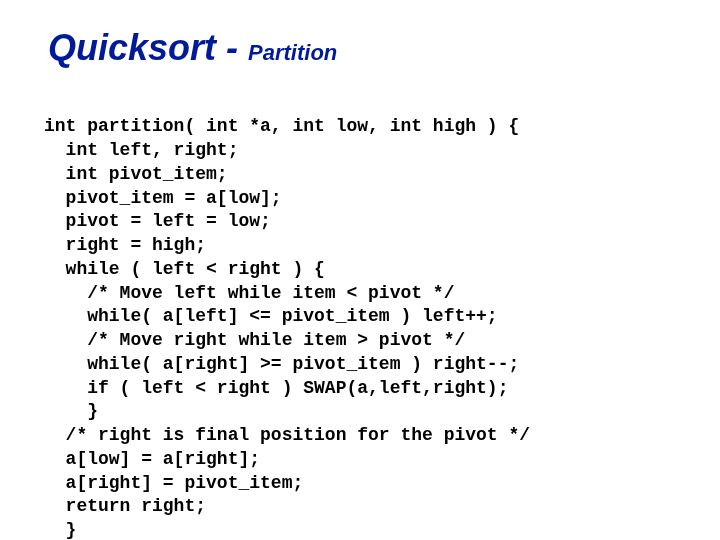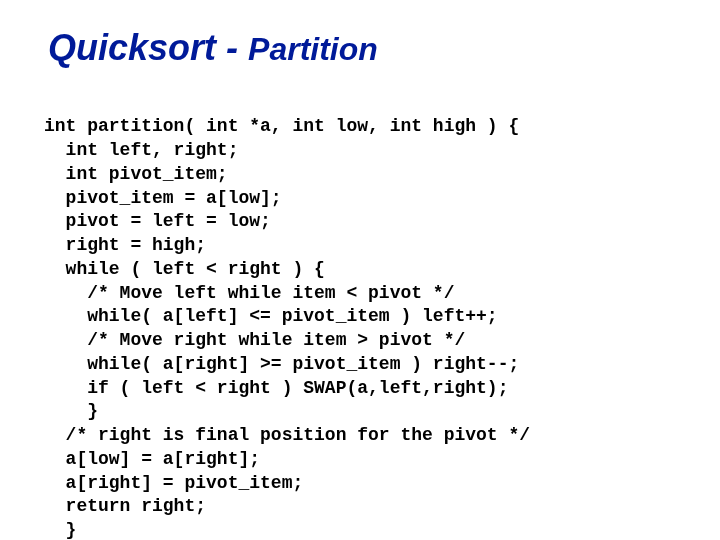--- a/index.html
+++ b/index.html
@@ -20,21 +20,21 @@
   }
   .title {
     color: #001a99;
     font-weight: bold;
     font-style: italic;
     line-height: 1.1;
     margin: 0 0 24px 0;
     font-family: Arial, Helvetica, sans-serif;
   }
   .title .t1 { font-size: 36px; }
-  .title .t2 { font-size: 32px; }
+  .title .t2 { font-size: 22px; }
   .code {
     font-family: "Courier New", Courier, monospace;
     font-weight: bold;
     font-size: 18px;
     line-height: 1.32;
     white-space: pre;
     color: #000000;
     margin-left: -4px;
   }
 </style>

